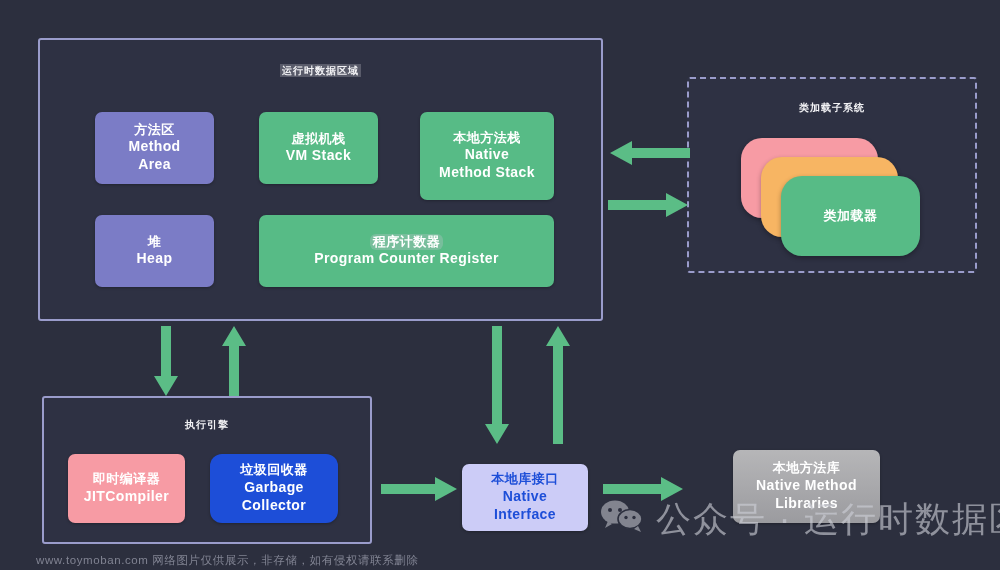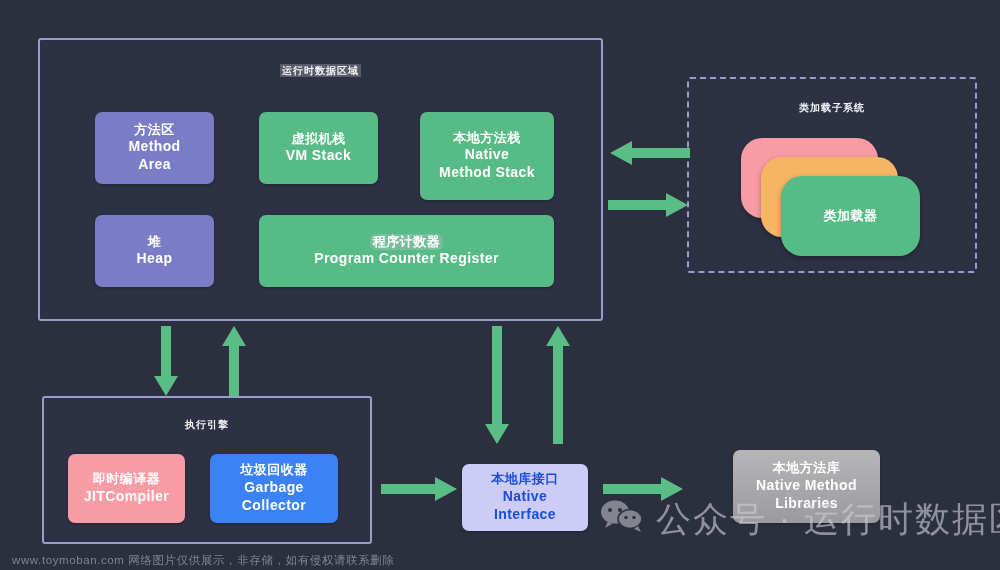--- a/index.html
+++ b/index.html
@@ -77,21 +77,21 @@
   }
   .box .cn.hl {
     background: rgba(200,200,210,0.30);
     padding: 0 3px;
     border-radius: 6px;
   }
 
   .c-purple { background: #7b7cc6; color: #ffffff; }
   .c-green  { background: #57bb86; color: #ffffff; }
   .c-pink   { background: #f79ba4; color: #ffffff; }
-  .c-orange { background: #3b82f6; color: #ffffff; }
+  .c-orange { background: #1d4ed8; color: #ffffff; border-radius: 12px; }
   .c-lav    { background: #ccccf7; color: #1d4ed8; margin-top: 8px; }
   .c-gray   { background: linear-gradient(180deg,#b6b6b8 0%, #9b9b9f 100%); color: #ffffff; margin-left: 48px; }
 
   
   .stack-card {
     position: absolute;
     border-radius: 21px;
     box-shadow: 0 2px 5px rgba(0,0,0,0.30);
   }
 
@@ -114,21 +114,21 @@
   .wechat-icon { opacity: 0.55; }
 
   .footer {
     position: absolute;
     left: 0;
     bottom: 2px;
     width: 100%;
     font-size: 11.5px;
     letter-spacing: 0.6px;
     color: rgba(150,153,168,0.80);
-    padding-left: 12px;
+    padding-left: 36px;
     box-sizing: border-box;
   }
 </style>
 </head>
 <body>
 
 <div class="canvas">
 
   <div class="panel panel-solid" style="left:38px; top:38px; width:565px; height:283px;">
     <div class="panel-title" style="top:24px;">

